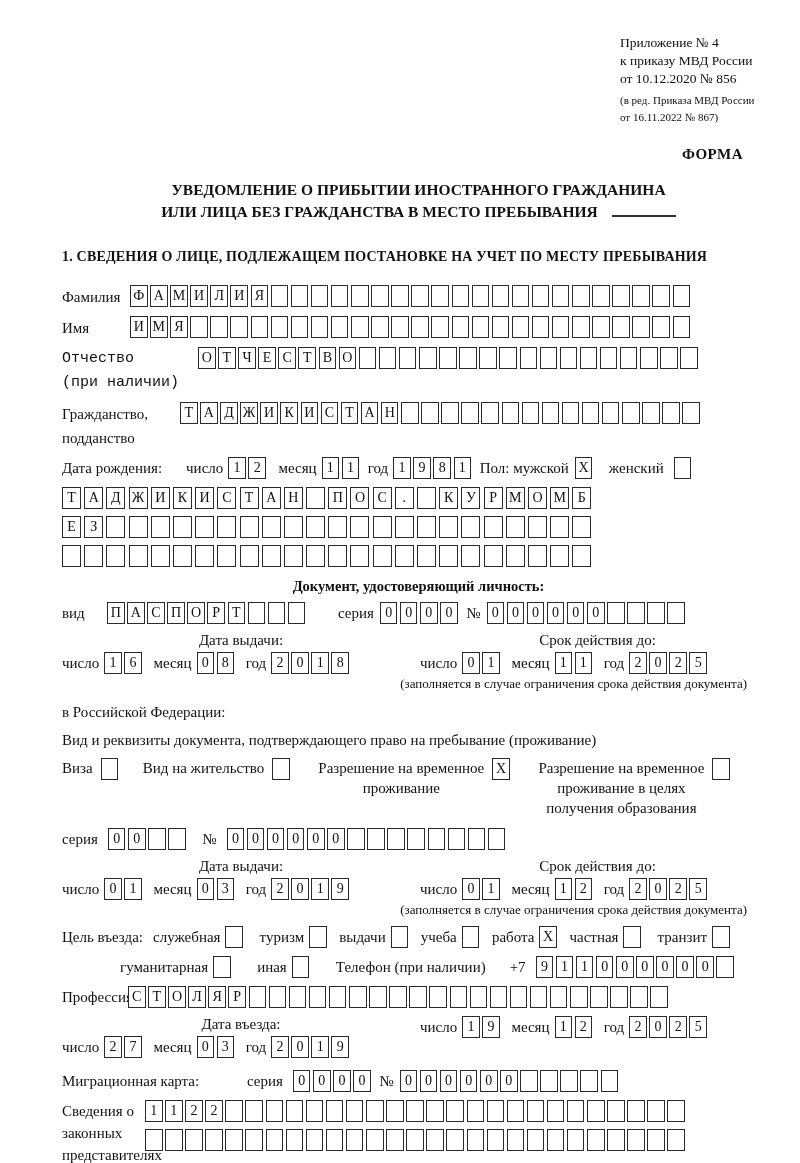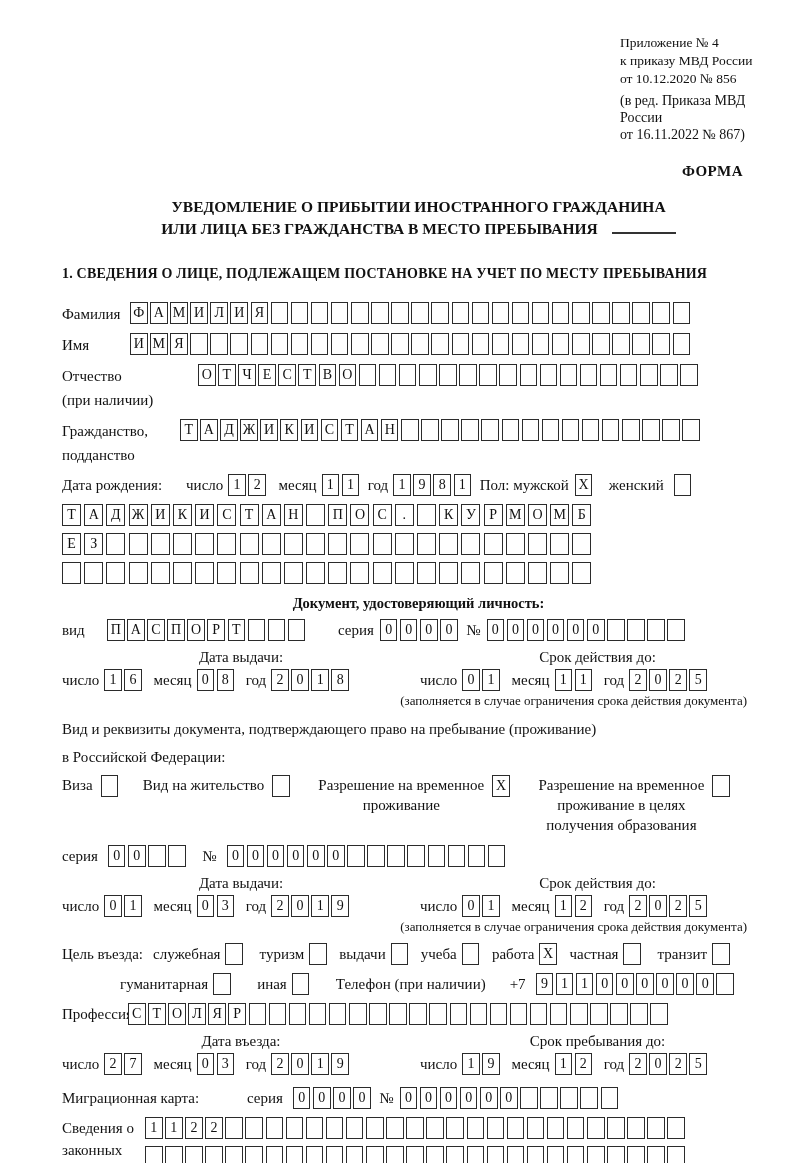--- a/index.html
+++ b/index.html
@@ -8,34 +8,34 @@
     width: 800px; height: 1163px;
     font-family: "Liberation Serif", "DejaVu Serif", serif;
     color: #111;
     position: relative;
     overflow: hidden;
   }
   .page { padding: 34px 25px 10px 62px; }
 
   
   .appendix { margin-left: 558px; font-size: 13.5px; line-height: 18px; }
-  .appendix .edition { font-size: 14px; margin-top: 4px; line-height: 17px; }
+  .appendix .edition { font-size: 11px; margin-top: 4px; line-height: 17px; }
   .forma { text-align: right; padding-right: 32px; font-weight: bold; font-size: 15px; margin-top: 20px; letter-spacing: 0.5px; }
 
   .title { text-align: center; font-weight: bold; font-size: 15.5px; line-height: 22px; margin-top: 16px; }
   .uline { display: inline-block; width: 64px; border-bottom: 2px solid #333; margin-left: 14px; vertical-align: baseline; height: 14px; }
 
   .sec-heading { font-weight: bold; font-size: 14px; margin-top: 26px; margin-bottom: 20px; letter-spacing: 0.2px; }
 
   
   .row { display: flex; align-items: flex-start; margin-bottom: 7px; }
   .flabel { font-size: 15px; line-height: 24px; flex: 0 0 auto; white-space: pre-line; }
   .w68  { width: 68px; }
   .w118 { width: 118px; }
-  .w136 { width: 136px; }
+  .w136 { width: 136px; font-family: Liberation Mono, monospace; }
   .w138 { width: 138px; }
   .w45  { width: 45px; }
   .w66  { width: 66px; }
   .w83  { width: 83px; }
 
   .cells { display: flex; flex-wrap: nowrap; flex: 0 0 auto; }
   .cell {
     display: inline-block; width: 17.5px; height: 22px;
     border: 1.7px solid #2b2b2b; margin-right: 2.6px;
     text-align: center; font-size: 14px; line-height: 19px;
@@ -424,22 +424,22 @@
             <span class="cell">2</span>
             <span class="cell">0</span>
             <span class="cell">2</span>
             <span class="cell">5</span>
           </span>
       </div>
     </div>
   </div>
   <div class="limited-note">(заполняется в случае ограничения срока действия документа)</div>
 
+  <div class="intro">в Российской Федерации:</div>
   <div class="intro">Вид и реквизиты документа, подтверждающего право на пребывание (проживание)</div>
-  <div class="intro">в Российской Федерации:</div>
 
   <div class="opts">
     <div class="opt" style="margin-right:22px;">
       <span class="opt-label">Виза</span>
       <span class="cells">
           <span class="cell"></span>
         </span>
     </div>
     <div class="opt" style="margin-right:26px;">
       <span class="opt-label">Вид на жительство</span>
@@ -664,21 +664,20 @@
         <span class="dlab">год</span>
         <span class="cells">
             <span class="cell">2</span>
             <span class="cell">0</span>
             <span class="cell">1</span>
             <span class="cell">9</span>
           </span>
       </div>
     </div>
     <div class="dcol-r">
-      <div class="dg-head">Срок пребывания до:</div>
       <div class="dg-line">
         <span class="dlab">число</span>
         <span class="cells">
             <span class="cell">1</span>
             <span class="cell">9</span>
           </span>
         <span class="dlab">месяц</span>
         <span class="cells">
             <span class="cell">1</span>
             <span class="cell">2</span>

